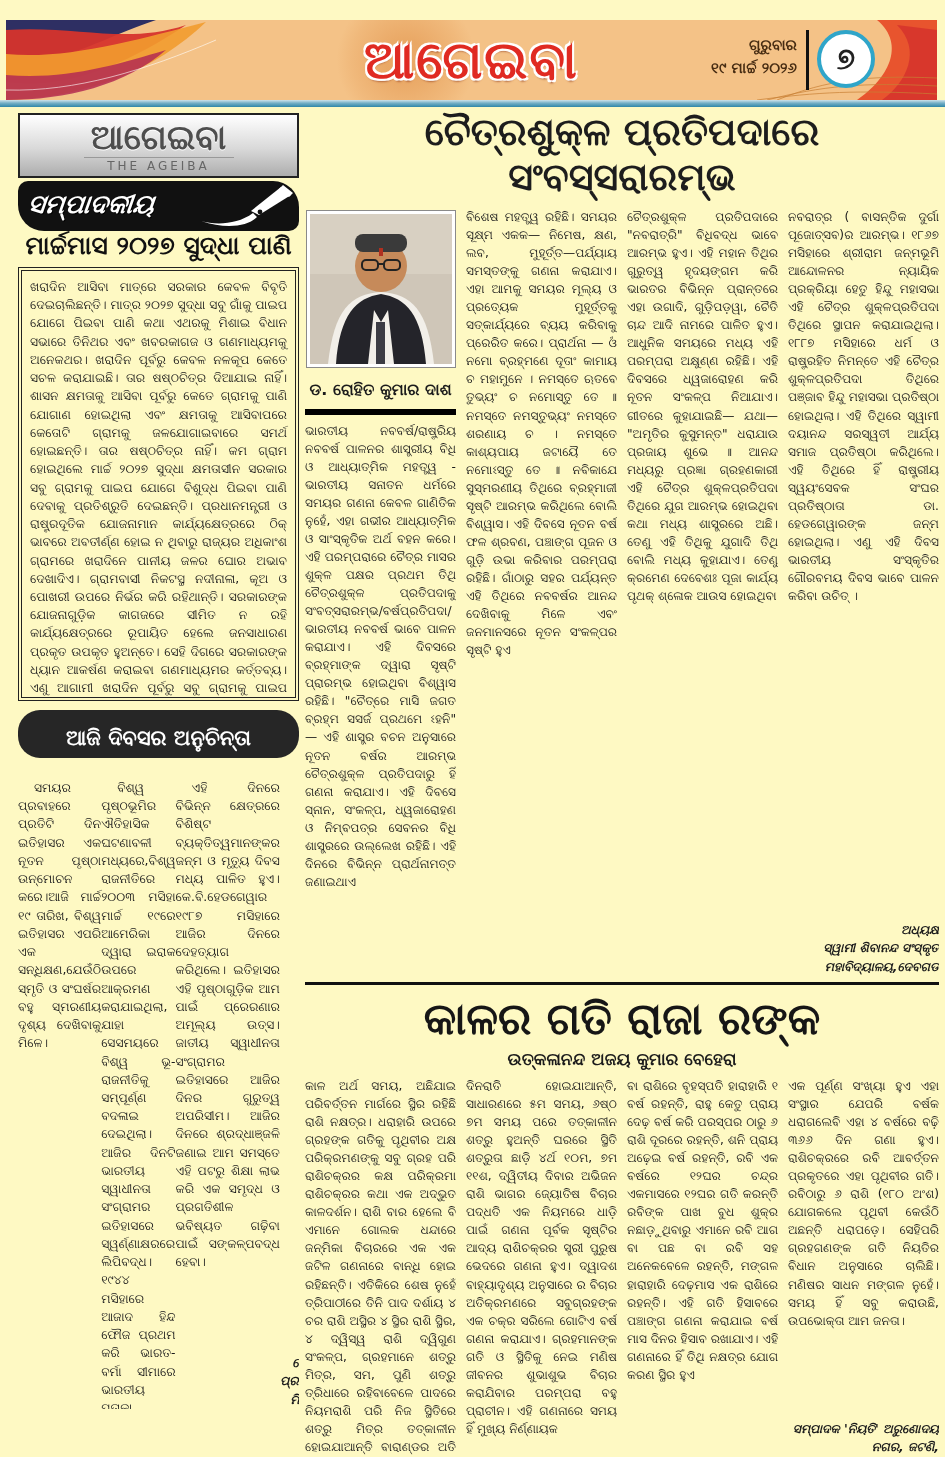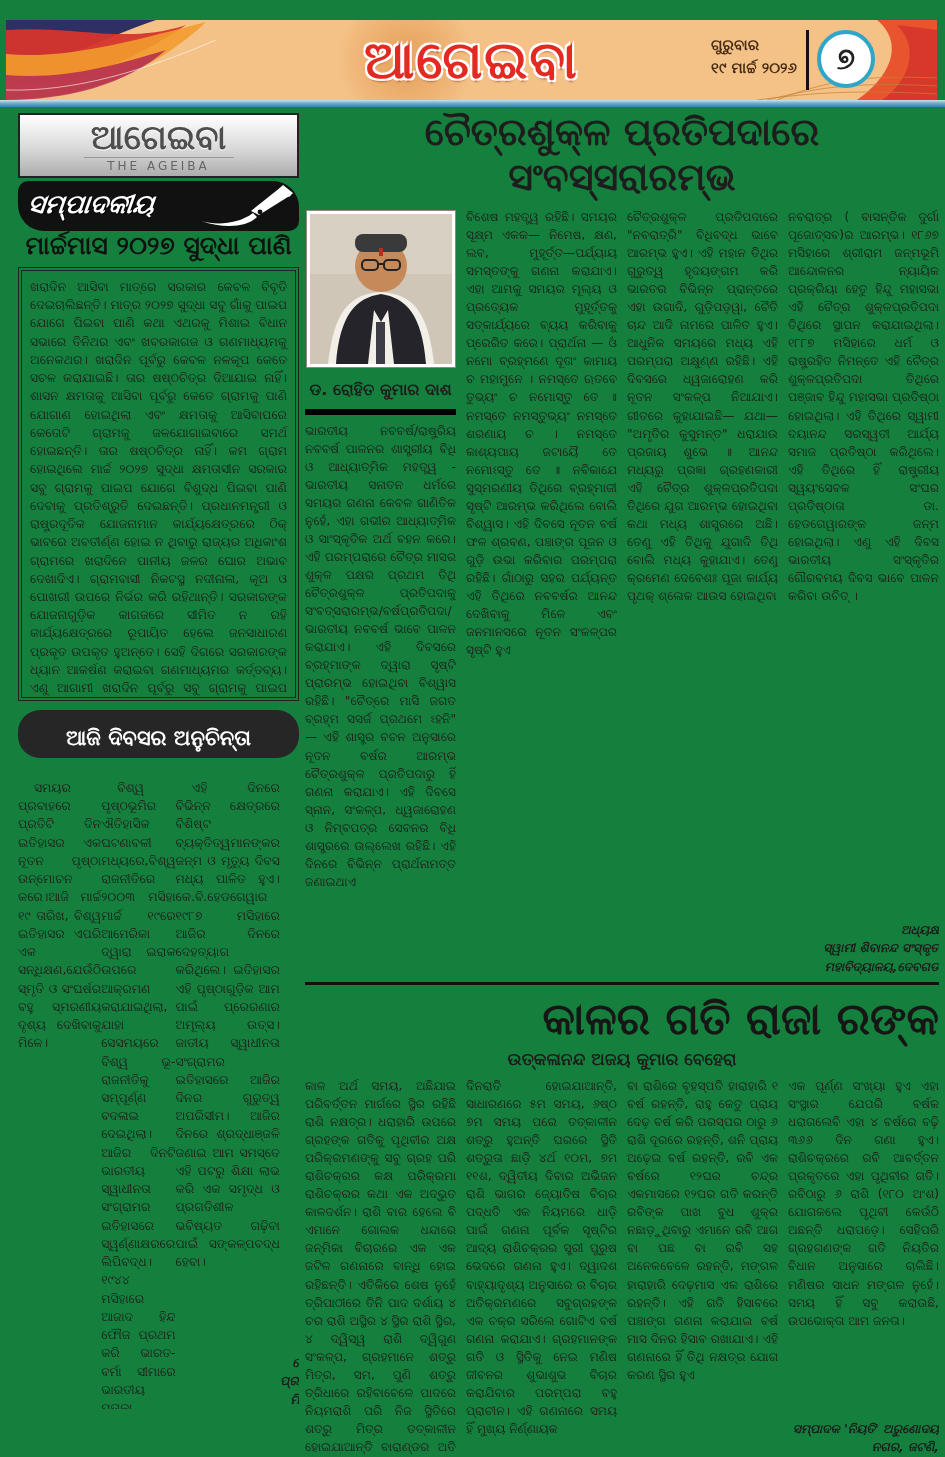--- a/index.html
+++ b/index.html
@@ -1,29 +1,29 @@
 <!DOCTYPE html>
 <html><head>
 <meta charset="utf-8">
 <style>
   * { margin:0; padding:0; box-sizing:border-box; }
   html,body { width:945px; background:#fff; font-family:"DejaVu Sans", sans-serif; color:#1b1b1b; }
-  .page { position:relative; width:945px; height:1457px; background:#15803d; overflow:hidden; }
+  .page { position:relative; width:945px; height:1457px; background:#fef9c3; overflow:hidden; }
 
   
   .banner { position:absolute; left:6px; top:20px; width:931px; height:80px;
             background:#f4c287; overflow:hidden; }
   .banner .mandala { position:absolute; top:-30px; left:330px; width:140px; height:140px;
             border-radius:50%; background:radial-gradient(circle, rgba(214,120,40,.35) 20%, rgba(214,120,40,.12) 55%, transparent 70%); }
   .deco-left { position:absolute; left:0; top:0; height:80px; width:270px; }
   .deco-right { position:absolute; right:0; top:0; height:80px; width:180px; }
   .masthead-main { position:absolute; left:0; right:0; top:8px; text-align:center;
             font-size:52px; font-weight:bold; color:#e02a22; letter-spacing:2px; line-height:64px;
             text-shadow:-2px -2px 0 #fff, 2px -2px 0 #fff, -2px 2px 0 #fff, 2px 2px 0 #fff, 0 3px 2px rgba(120,30,10,.55); }
-  .date-block { position:absolute; right:140px; top:14px; color:#472c12; font-weight:bold; }
+  .date-block { position:absolute; right:140px; top:14px; text-align:right; color:#472c12; font-weight:bold; }
   .date-block .wd { font-size:15px; line-height:22px; }
   .date-block .dt { font-size:15px; line-height:24px; }
   .head-divider { position:absolute; right:128px; top:10px; width:3px; height:60px; background:#111; }
   .page-circle { position:absolute; right:62px; top:10px; width:58px; height:58px; border-radius:50%;
             background:#fff; border:4px solid #2fa5c9; display:flex; align-items:center; justify-content:center;
             font-size:30px; font-weight:bold; color:#222; }
   .tealbar { position:absolute; left:0; top:100px; width:945px; height:7px;
             background:linear-gradient(180deg,#cfe3ea 0%, #74afc6 45%, #2f86a8 100%); }
 
   
@@ -51,21 +51,21 @@
   
   .main { position:absolute; left:305px; top:106px; width:634px; }
   .a1-headline { text-align:center; font-size:38px; font-weight:bold; color:#1d1d1d; padding:4px 0 8px; }
   .a1-cols { display:flex; gap:10px; height:768px; overflow:hidden; }
   .col { flex:1; font-size:12.2px; line-height:1.48; text-align:justify; overflow:hidden; display:flex; flex-direction:column; }
   .photo-frame { border:1px solid #8a8a8a; background:#fff; padding:3px; width:150px; margin:2px auto 4px; }
   .photo-frame svg { display:block; }
   .byline { text-align:center; font-weight:bold; font-size:16px; padding:6px 0 7px; border-bottom:6px solid #000000; margin-bottom:7px; }
   .sig { margin-top:auto; text-align:right; font-weight:bold; font-style:italic; font-size:12.3px; line-height:1.5; }
   .art-rule { height:3px; background:#111; margin:6px 0 2px; }
-  .a2-headline { text-align:right; font-size:44px; font-weight:bold; color:#161616; padding:6px 0 2px; }
+  .a2-headline { text-align:center; font-size:44px; font-weight:bold; color:#161616; padding:6px 0 2px; }
   .a2-byline { text-align:center; font-weight:bold; font-size:17px; padding:2px 0 8px; }
   .a2-cols { display:flex; gap:10px; height:398px; overflow:hidden; }
 </style>
 </head>
 <body>
 
 <div class="page">
 
   <div class="banner">
     <div class="mandala"></div>

